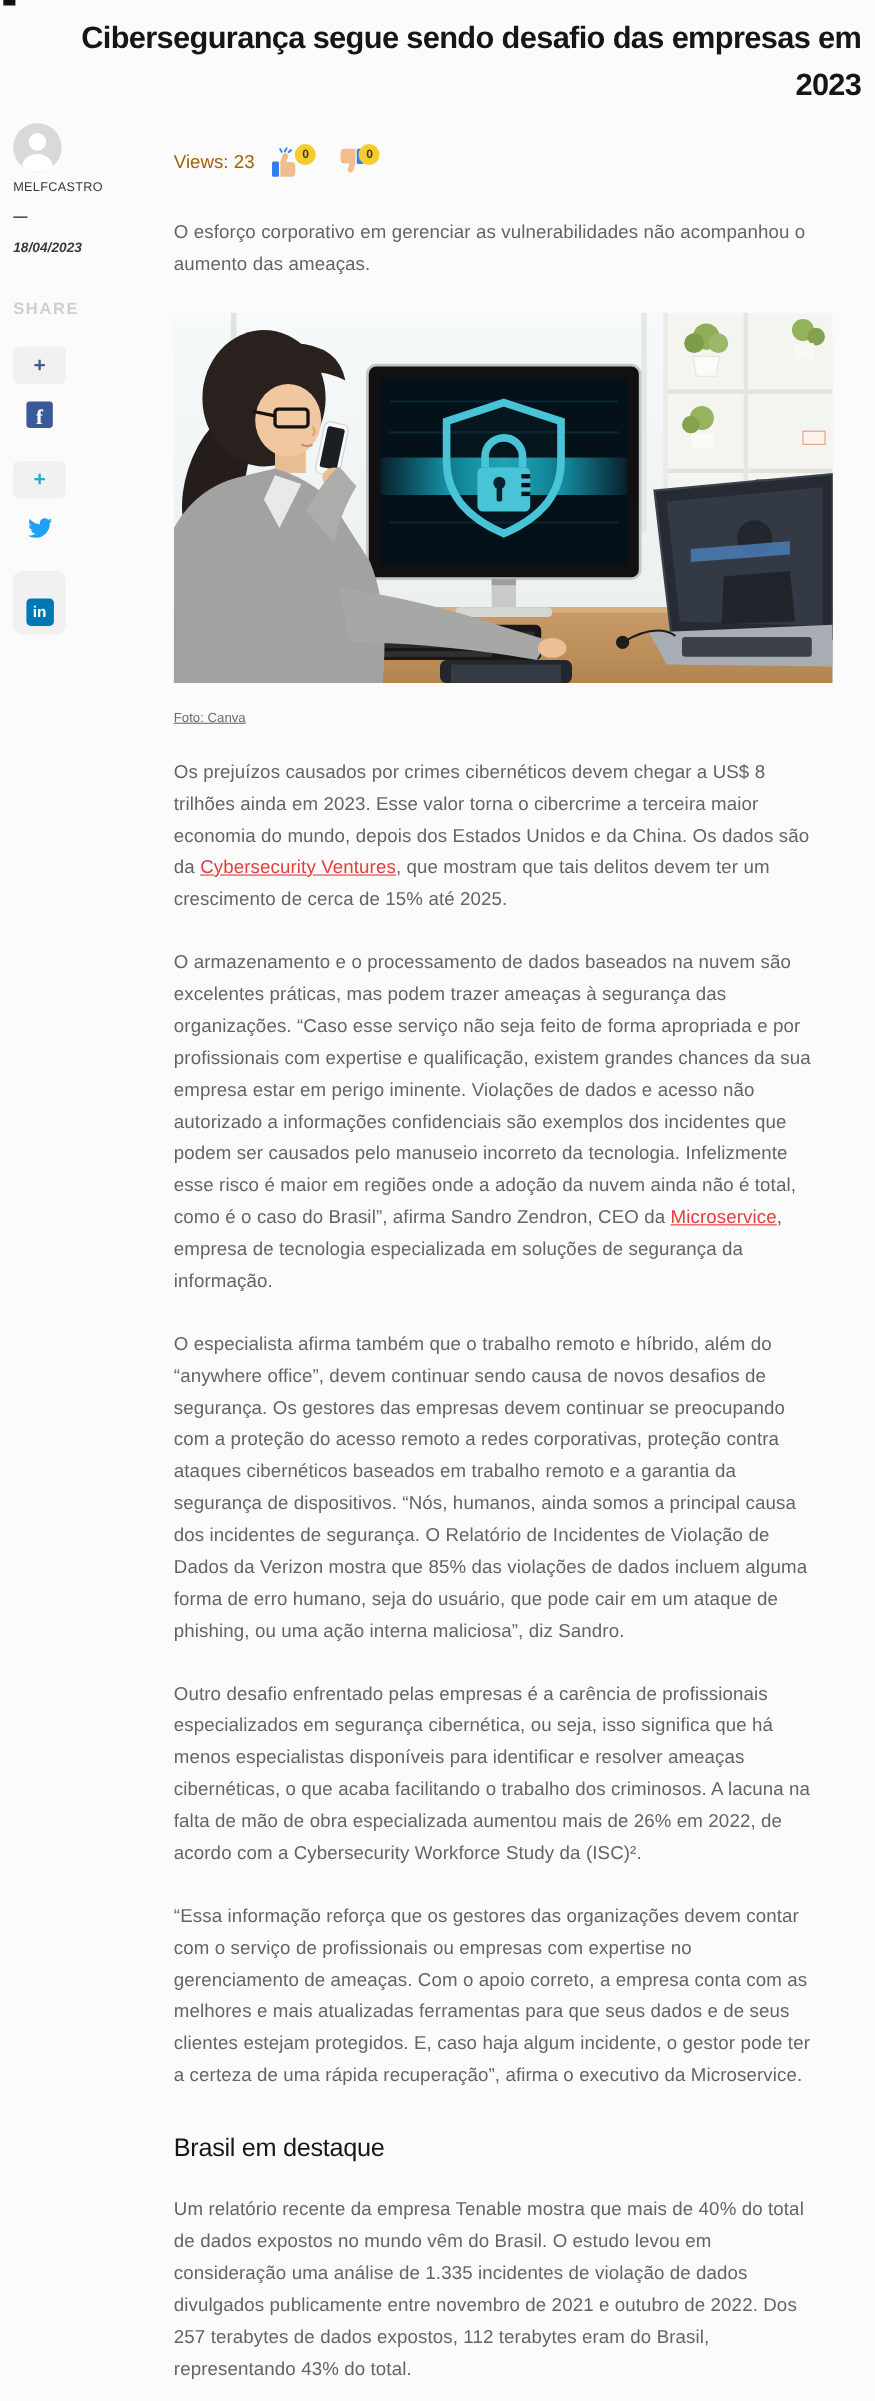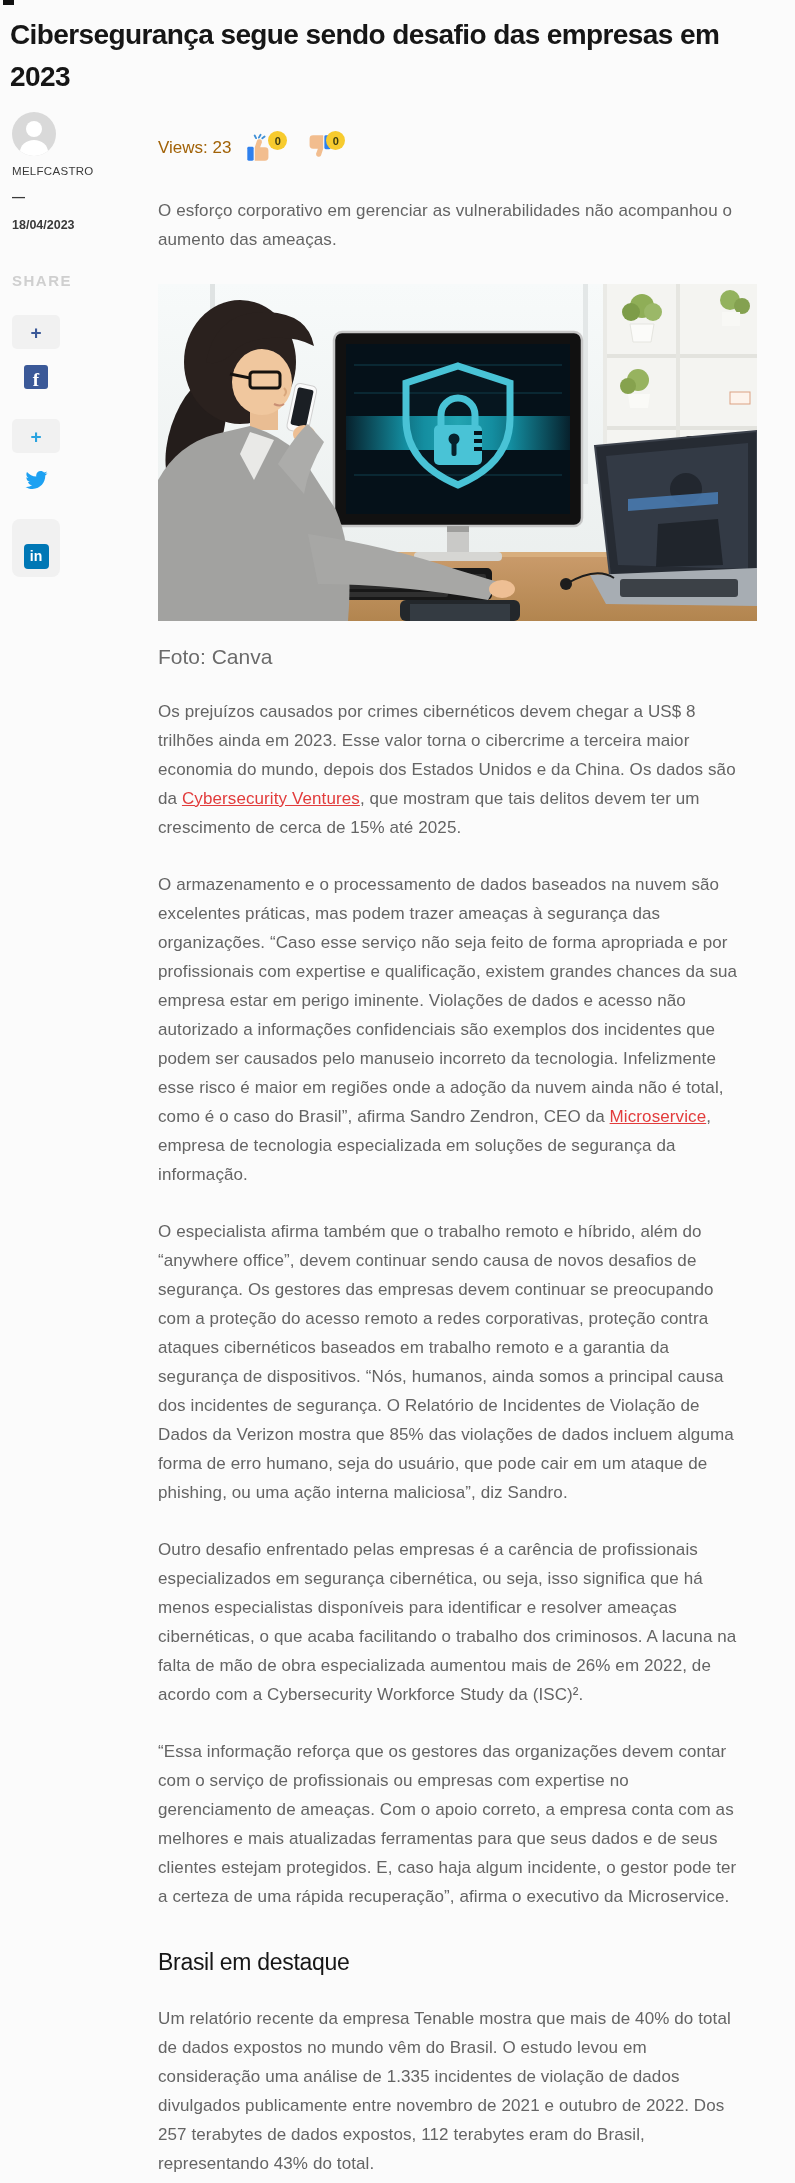--- a/index.html
+++ b/index.html
@@ -7,32 +7,32 @@
     width:795px;height:2183px;overflow:hidden;position:relative;
     background:#fbfbfb;
     font-family:"Liberation Sans", sans-serif;
     -webkit-font-smoothing:antialiased;
   }
   .corner-mark{position:absolute;top:0;left:3px;width:11px;height:5px;background:#111;}
   .container{padding:10px 12px 0 10px;}
   h1.title{
     margin:4px 0 14px 0;
     font-size:28px;line-height:1.5;letter-spacing:-0.6px;
-    font-weight:700;color:#161616;max-width:778px;
+    font-weight:700;color:#161616;max-width:778px;text-align:right;
   }
   .article-grid{display:grid;grid-template-columns:148px 1fr;column-gap:0;padding-right:38px;}
   
   .rail{padding-left:2px;}
   .avatar{
     width:44px;height:44px;border-radius:50%;background:#d9d9d9;
     display:flex;align-items:flex-end;justify-content:center;overflow:hidden;
   }
   .author-name{font-size:11.5px;font-weight:400;color:#3a3a3a;letter-spacing:.3px;margin-top:9px;}
   .author-dash{font-size:13px;font-weight:700;color:#3a3a3a;margin-top:12px;}
-  .author-date{font-size:12.5px;font-weight:700;color:#3a3a3a;margin-top:14px;}
+  .author-date{font-size:12.5px;font-weight:700;color:#3a3a3a;margin-top:14px;font-style:italic;}
   .share-label{margin-top:40px;font-size:15px;font-weight:700;color:#cfcfcf;letter-spacing:1.5px;}
   .share-btn{
     width:48px;height:34px;background:#f1f1f1;border-radius:5px;
     display:flex;align-items:center;justify-content:center;cursor:pointer;
   }
   .share-btn .plus{font-size:19px;font-weight:700;line-height:1;}
   .plus-fb{color:#3b5998;}
   .plus-tw{color:#2aa3df;}
   .mt26{margin-top:26px;} .mt16{margin-top:16px;} .mt30{margin-top:30px;} .mt28{margin-top:28px;}
   .social-slot{width:48px;display:flex;justify-content:center;}
@@ -57,21 +57,21 @@
   .readtime-label{font-size:16.5px;font-weight:700;color:#222;margin:0 6px 0 10px;}
   .readtime-value{font-size:16.5px;color:#6b6b6b;}
   p.body-text{
     font-size:17px;line-height:29px;color:#646464;letter-spacing:.1px;
     margin:28px 0 0 0;max-width:599px;
   }
   p.intro{margin-top:28px;}
   a.red-link{color:#e23c3c;font-weight:400;text-decoration:underline;cursor:pointer;margin-top:12px;}
   .hero{margin:30px 0 0 0;width:599px;}
   .hero svg{display:block;}
-  .photo-credit{font-size:21px;color:#6b6b6b;margin-top:24px;}
+  .photo-credit{font-size:12px;color:#6b6b6b;margin-top:24px;text-decoration:underline;}
   h2.section-heading{
     font-size:23px;font-weight:400;color:#161616;letter-spacing:-0.3px;
     margin:38px 0 0 0;
   }
   .after-heading{margin-top:22px;}
 </style>
 </head>
 <body>
 
 <div class="corner-mark"></div>

